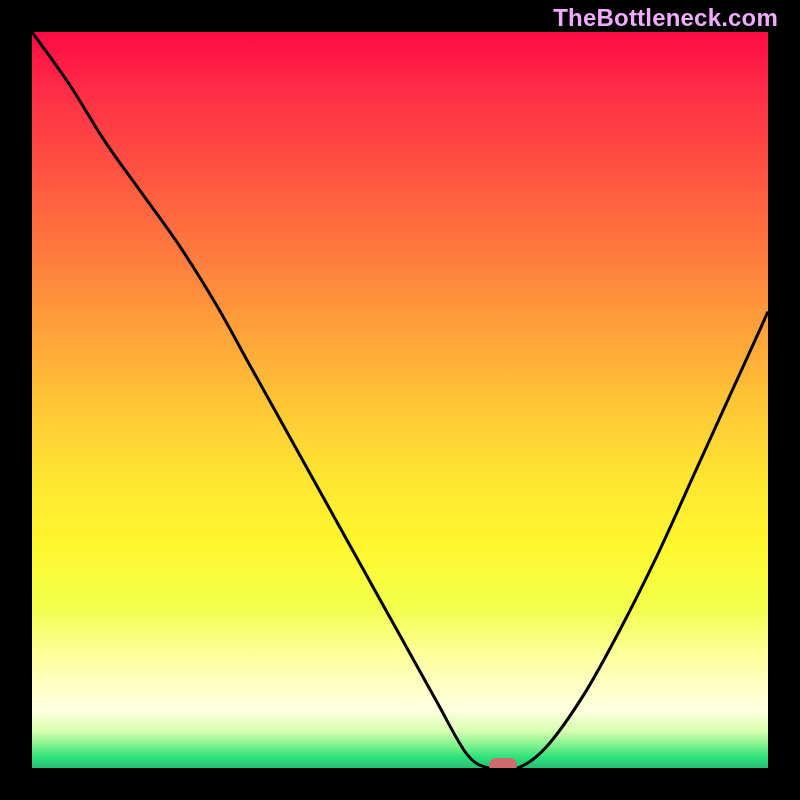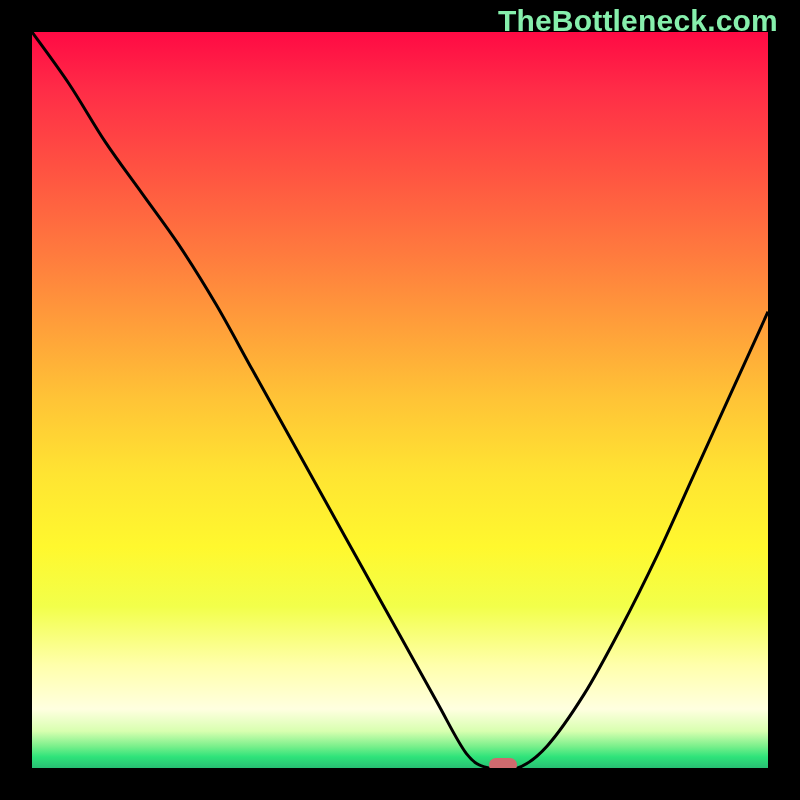--- a/index.html
+++ b/index.html
@@ -49,23 +49,23 @@
     width: 28px;
     height: 14px;
     background: #cf6a6e;
     border-radius: 7px;
   }
   .watermark {
     position: absolute;
     top: 4px;
     right: 22px;
     font-family: Arial, Helvetica, sans-serif;
-    font-size: 30px;
+    font-size: 24px;
     font-weight: 600;
-    color: #86efac;
+    color: #f0abfc;
     letter-spacing: 0.2px;
   }
 </style>
 </head>
 <body>
 
 <div class="stage">
   <div class="watermark">TheBottleneck.com</div>
   <div class="plot">
     <div class="gradient"></div>

